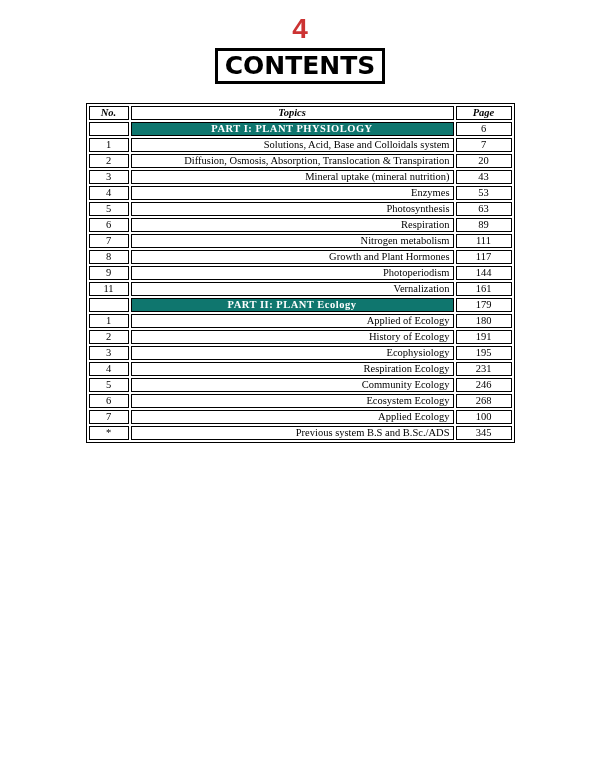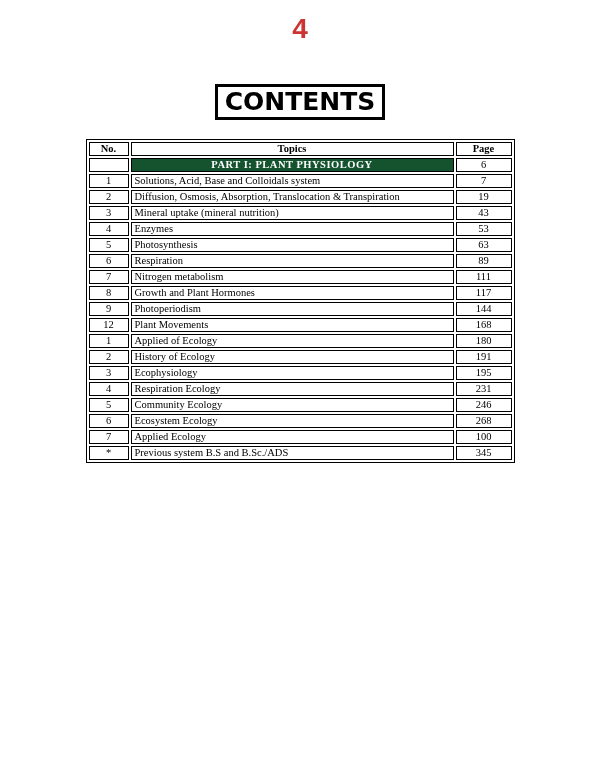--- a/index.html
+++ b/index.html
@@ -32,21 +32,20 @@
   .contents-box {
     display: inline-block;
     border: 3px solid #000;
     padding: 2px 7px 3px 7px;
     font-family: "DejaVu Sans", sans-serif;
     font-weight: bold;
     font-size: 25px;
     line-height: 25px;
     letter-spacing: 0px;
     color: #000;
-    margin-top: 36px;
   }
   table.toc-table {
     width: 429px;
     margin: 19px auto 0 auto;
     border-collapse: separate;
     border-spacing: 2px;
     border: 1px solid #000;
     table-layout: fixed;
   }
   table.toc-table th, table.toc-table td {
@@ -56,26 +55,27 @@
     height: 12px;
     padding: 0 3px;
     vertical-align: middle;
     overflow: hidden;
     white-space: nowrap;
   }
   col.c-no   { width: 40px; }
   col.c-page { width: 56px; }
   th.col-no, th.col-topics, th.col-page {
     font-weight: bold;
+    font-style: italic;
   }
   td.col-no { text-align: center; }
-  td.col-topics { text-align: left; padding-left: 6px; }
+  td.col-topics { text-align: right; padding-left: 6px; }
   td.col-page { text-align: center; }
   td.section-heading {
-    background: #14532d;
+    background: #0f766e;
     color: #fff;
     font-weight: bold;
     font-size: 13px;
     line-height: 13px;
     text-align: center;
     letter-spacing: 0.5px;
     padding: 0;
   }
 </style>
 </head>
@@ -109,21 +109,21 @@
           <td class="col-page">6</td>
         </tr>
         <tr>
           <td class="col-no">1</td>
           <td class="col-topics">Solutions, Acid, Base and Colloidals system</td>
           <td class="col-page">7</td>
         </tr>
         <tr>
           <td class="col-no">2</td>
           <td class="col-topics">Diffusion, Osmosis, Absorption, Translocation &amp; Transpiration</td>
-          <td class="col-page">19</td>
+          <td class="col-page">20</td>
         </tr>
         <tr>
           <td class="col-no">3</td>
           <td class="col-topics">Mineral uptake (mineral nutrition)</td>
           <td class="col-page">43</td>
         </tr>
         <tr>
           <td class="col-no">4</td>
           <td class="col-topics">Enzymes</td>
           <td class="col-page">53</td>
@@ -147,23 +147,28 @@
           <td class="col-no">8</td>
           <td class="col-topics">Growth and Plant Hormones</td>
           <td class="col-page">117</td>
         </tr>
         <tr>
           <td class="col-no">9</td>
           <td class="col-topics">Photoperiodism</td>
           <td class="col-page">144</td>
         </tr>
         <tr>
-          <td class="col-no">12</td>
-          <td class="col-topics">Plant Movements</td>
-          <td class="col-page">168</td>
+          <td class="col-no">11</td>
+          <td class="col-topics">Vernalization</td>
+          <td class="col-page">161</td>
+        </tr>
+        <tr>
+          <td class="col-no"></td>
+          <td class="col-topics section-heading">PART II: PLANT Ecology</td>
+          <td class="col-page">179</td>
         </tr>
         <tr>
           <td class="col-no">1</td>
           <td class="col-topics">Applied of Ecology</td>
           <td class="col-page">180</td>
         </tr>
         <tr>
           <td class="col-no">2</td>
           <td class="col-topics">History of Ecology</td>
           <td class="col-page">191</td>

